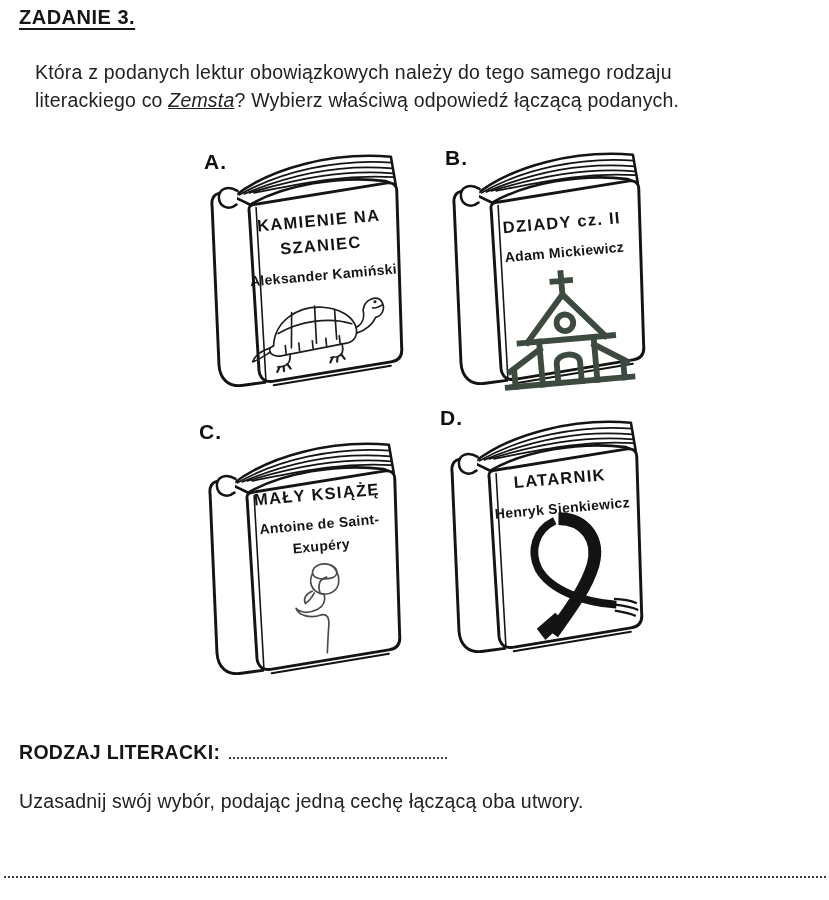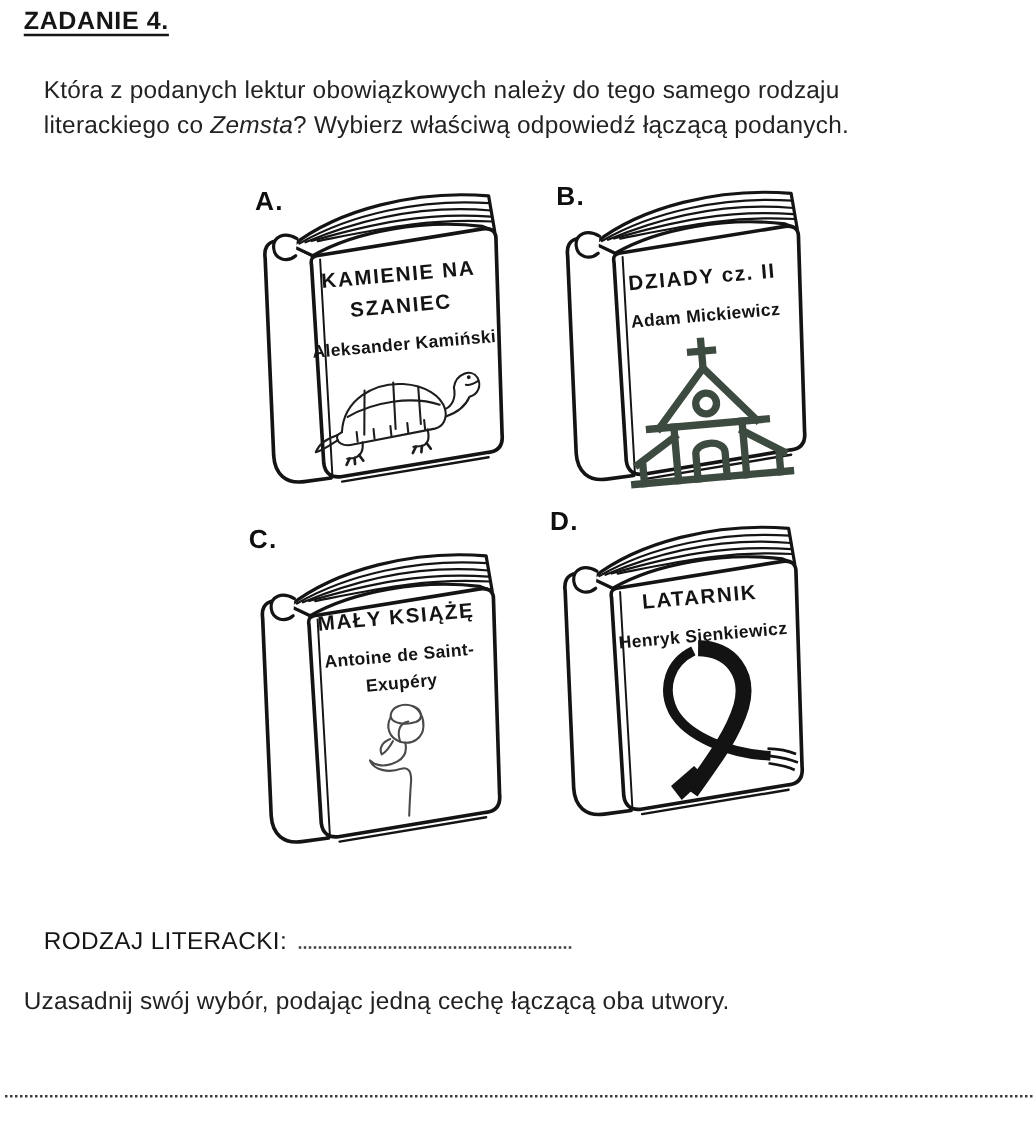--- a/index.html
+++ b/index.html
@@ -9,21 +9,21 @@
   }
   .task-title{
     position:absolute;left:19px;top:6px;margin:0;
     font-size:20px;font-weight:700;letter-spacing:.5px;color:#161616;
     text-decoration:underline;text-decoration-thickness:2px;text-underline-offset:4px;
   }
   .question{
     position:absolute;left:19px;top:42px;margin:16px;width:780px;
     font-size:19.5px;line-height:28px;letter-spacing:.2px;color:#222222;
   }
-  .question em{font-style:italic;}
+  .question em{font-style:italic;text-decoration:underline;}
 
   
   .option{position:absolute;width:230px;height:282px;}
   .opt-a{left:194px;top:142px;}
   .opt-b{left:436px;top:136px;}
   .opt-c{left:192px;top:404px;}
   .opt-d{left:434px;top:394px;}
   .letter{position:absolute;font-size:21px;font-weight:700;color:#0f0f0f;letter-spacing:1px;}
   .opt-a .letter{left:10px;top:8px;}
   .opt-b .letter{left:9px;top:10px;}
@@ -40,21 +40,21 @@
   }
   .opt-a .cover-text{top:66px;}
   .opt-b .cover-text{top:74px;}
   .opt-c .cover-text{top:78px;}
   .opt-d .cover-text{top:72px;}
   .bk-title{font-size:16.5px;font-weight:700;letter-spacing:1.3px;line-height:25px;white-space:nowrap;}
   .bk-author{font-size:14px;font-weight:700;letter-spacing:.3px;line-height:22px;margin-top:6px;white-space:nowrap;}
 
   
   .genre-row{position:absolute;left:19px;top:738px;font-size:19.5px;letter-spacing:.3px;color:#161616;}
-  .genre-label{font-weight:400;margin-left:16px;}
+  .genre-label{font-weight:700;}
   .dotted-blank{
     display:inline-block;width:218px;height:.95em;margin-left:9px;
     border-bottom:2.5px dotted #3c3c3c;vertical-align:baseline;
   }
   .justify{position:absolute;left:19px;top:790px;margin:0;font-size:19.5px;letter-spacing:.2px;color:#222222;}
   .full-dotted-line{
     position:absolute;left:4px;right:3px;top:862px;height:14px;
     border-bottom:2.5px dotted #3c3c3c;
   }
   .defs-holder{position:absolute;width:0;height:0;overflow:hidden;}
@@ -74,21 +74,21 @@
         <path stroke-width="1.8" d="M56,50 C104,36 150,26 203,30"></path>
         <path stroke-width="1.8" d="M61,50 C112,40 152,31 204,34"></path>
         <path fill="#ffffff" stroke-width="2.6" d="M44,48 C34,42 24,46 25,56 C26,65 36,68 43,62"></path>
         <path fill="#ffffff" stroke-width="3" d="M60,62 L196,40 C203,39 207,42 207,48 L212,208 C213,217 209,222 201,223 L80,243 C72,244 67,240 66,232 L56,70 C55,65 56,63 60,62 Z"></path>
         <path stroke-width="1.6" d="M63,65 L73,241"></path>
         <path stroke-width="2" d="M81,247 L201,227"></path>
       </g>
     </defs>
   </svg>
 
-  <h1 class="task-title">ZADANIE 4.</h1>
+  <h1 class="task-title">ZADANIE 3.</h1>
 
   <p class="question"><span>Która z podanych lektur obowiązkowych należy do tego samego rodzaju</span><br><span>literackiego co </span><em>Zemsta</em><span>? Wybierz właściwą odpowiedź łączącą podanych.</span></p>
 
   <div class="option opt-a">
     <div class="letter">A.</div>
     <svg class="book" viewBox="0 0 220 260" aria-hidden="true">
       <use href="#book-frame"></use>
       <g transform="rotate(-6 124 196)" fill="none" stroke="#1d1d1d" stroke-width="1.7" stroke-linecap="round" stroke-linejoin="round">
         <path d="M80,202 C84,176 110,164 134,168 C152,171 164,181 166,192"></path>
         <path d="M76,204 C74,210 80,214 88,213 L156,207 C163,206 167,200 166,192"></path>

